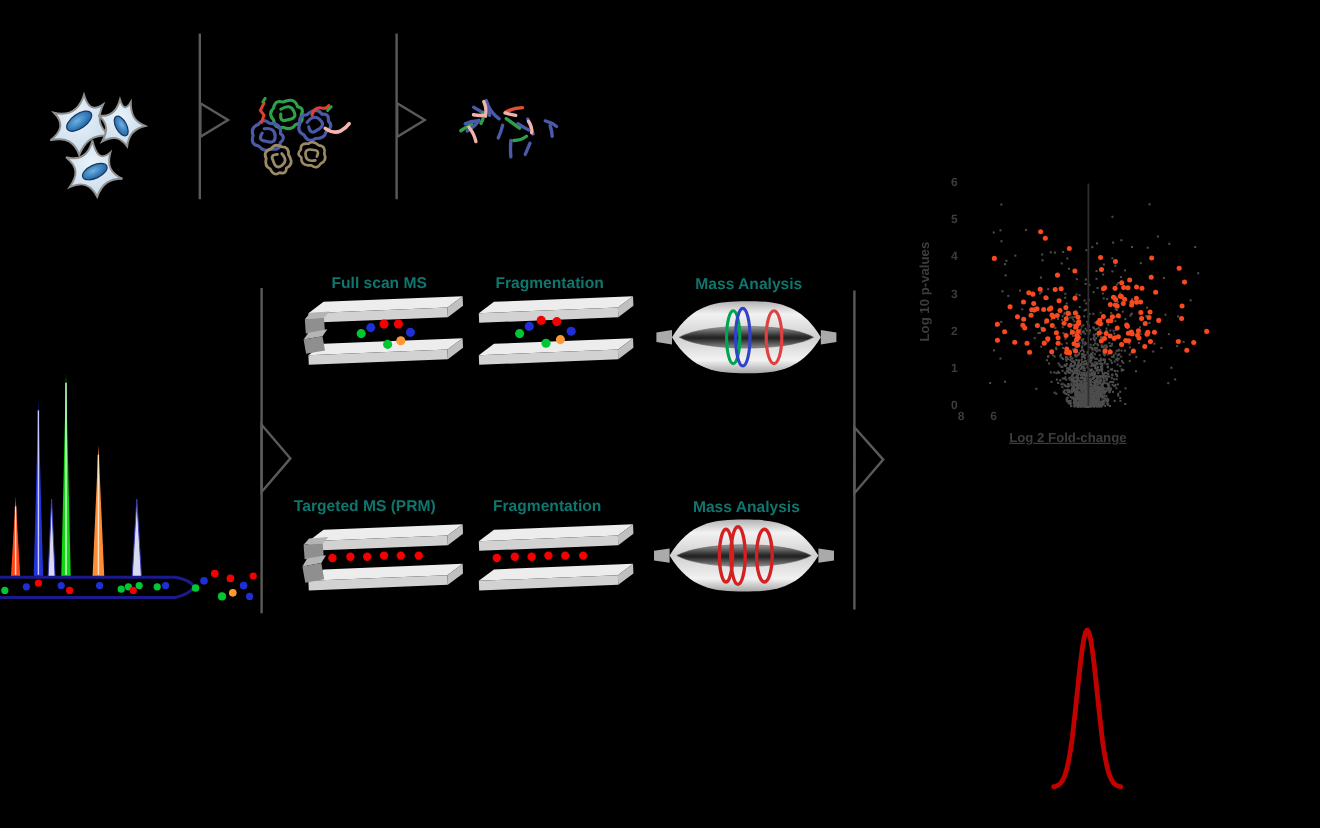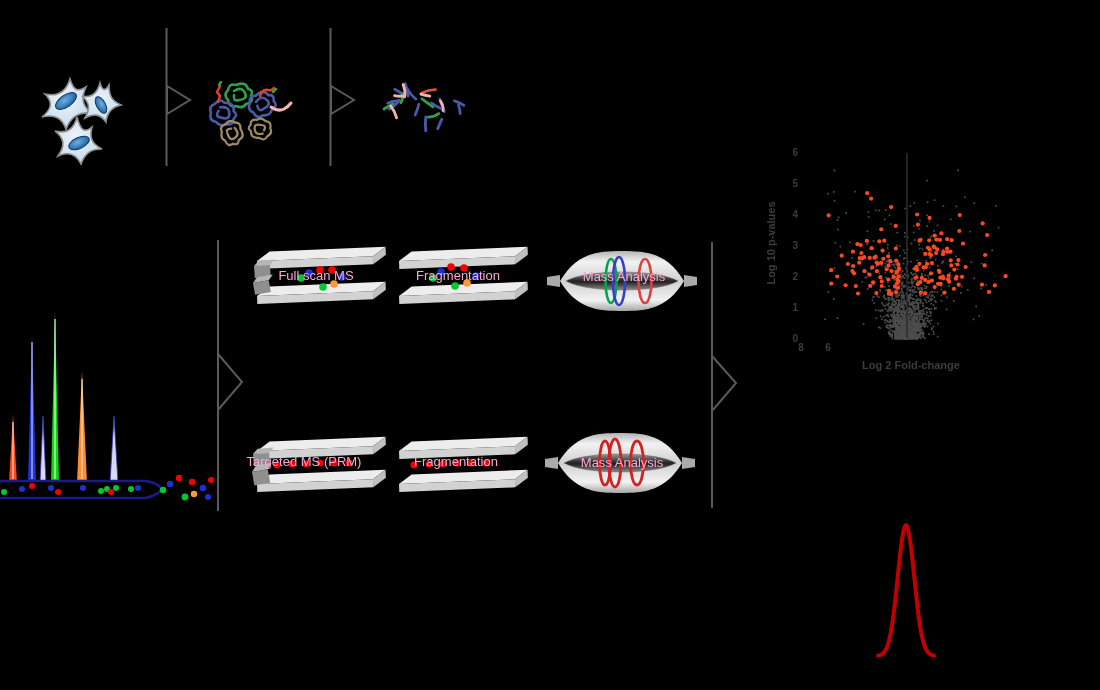--- a/index.html
+++ b/index.html
@@ -1,25 +1,25 @@
 <!DOCTYPE html>
 <html><head>
 <meta charset="utf-8">
 <style>
   html,body{margin:0;padding:0;background:#000;}
   #stage{position:relative;width:1100px;height:690px;background:#000;overflow:hidden;
          font-family:"Liberation Sans",sans-serif;}
   #gfx{position:absolute;left:0;top:0;}
-  .lbl{position:absolute;transform:translateX(-50%);color:#f9a8d4;font-weight:normal;
-       font-size:13px;white-space:nowrap;line-height:14px;margin-top:40px;}
+  .lbl{position:absolute;transform:translateX(-50%);color:#0f766e;font-weight:bold;
+       font-size:13px;white-space:nowrap;line-height:14px;}
   .axis-text{position:absolute;color:#3c3c3c;font-weight:bold;white-space:nowrap;}
   .ytick{width:26px;text-align:right;font-size:10px;line-height:14px;height:14px;}
   .xtick{width:12px;text-align:center;font-size:10px;line-height:14px;height:14px;}
   .ylabel{font-size:11px;transform:translate(-50%,-50%) rotate(-90deg);}
-  .xlabel{width:140px;text-align:center;font-size:11px;}
+  .xlabel{width:140px;text-align:left;font-size:11px;text-decoration:underline;}
 </style>
 </head>
 <body>
 
 <div id="stage">
 
 <svg id="gfx" width="1100" height="690" viewBox="0 0 1100 690" xmlns="http://www.w3.org/2000/svg">
   <defs>
     <radialGradient id="cellGrad" cx="45%" cy="40%" r="70%">
       <stop offset="0%" stop-color="#eaf3fa"></stop>

